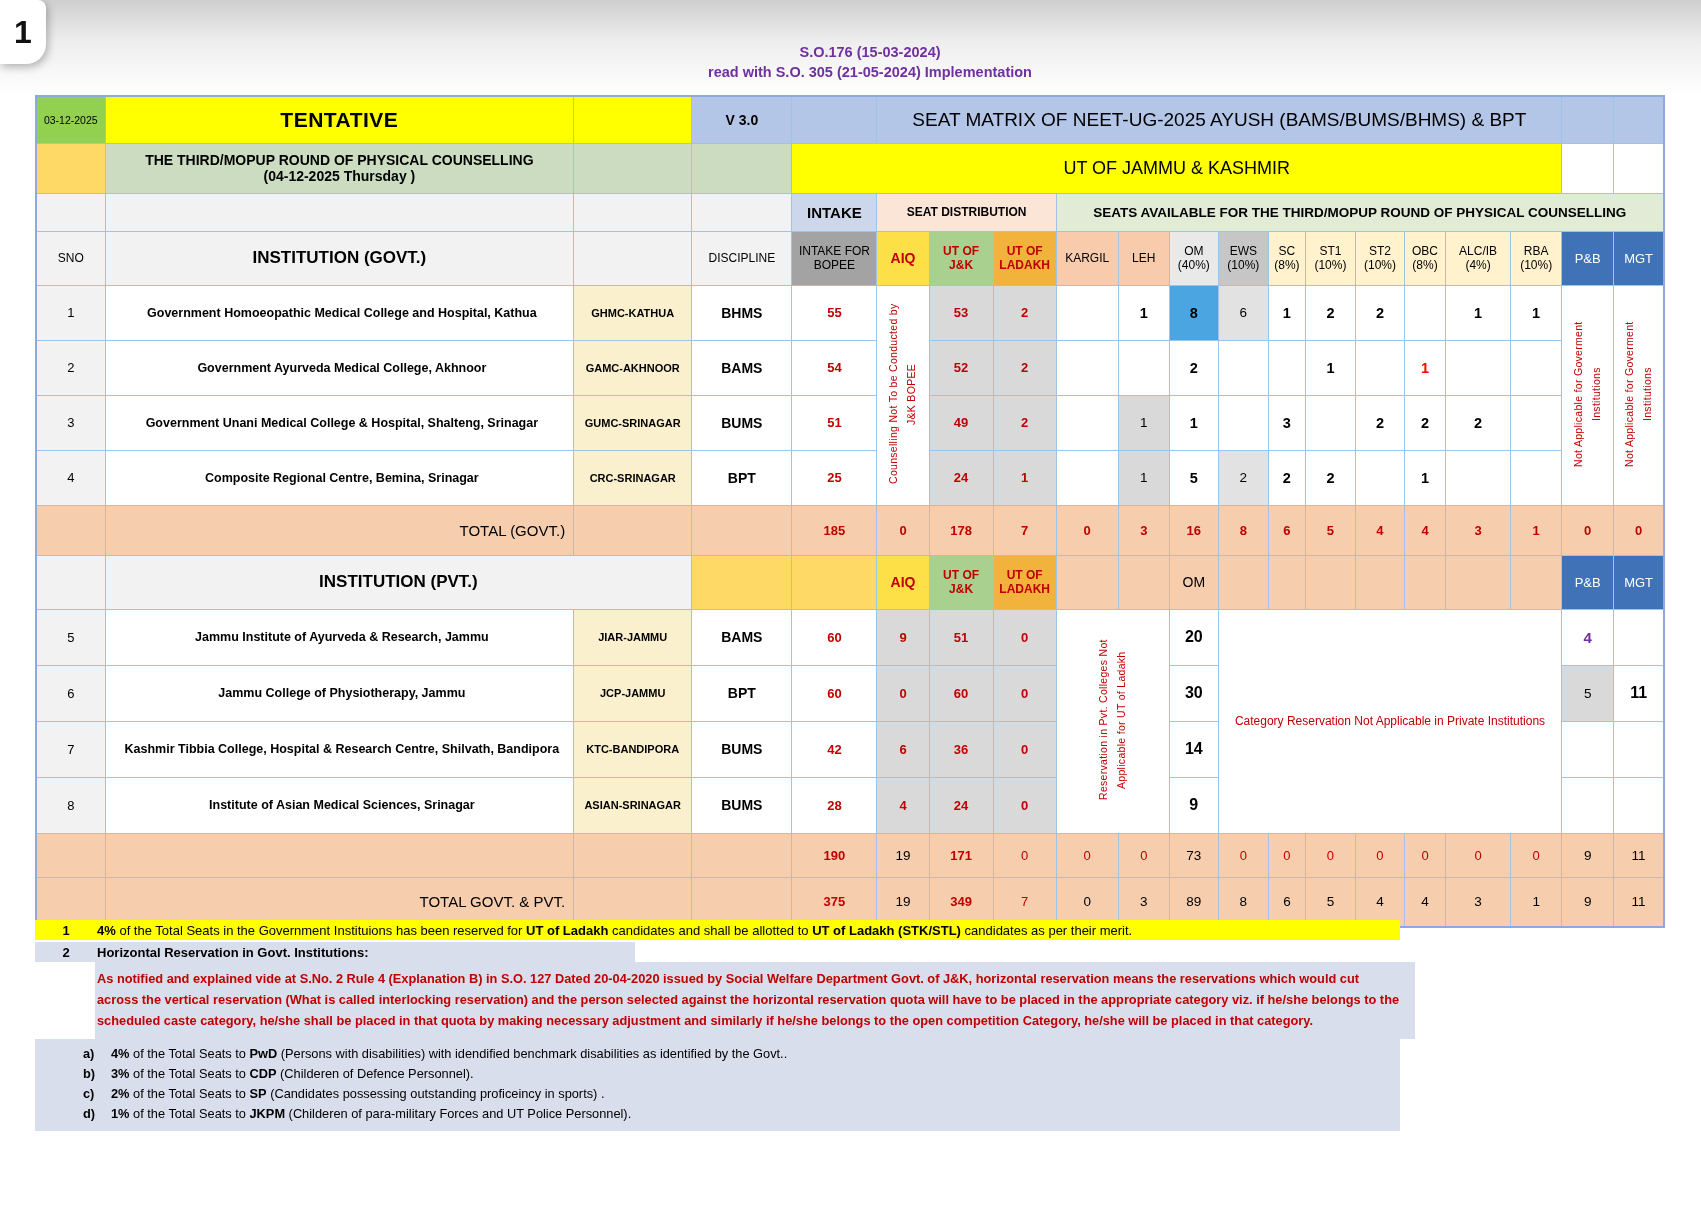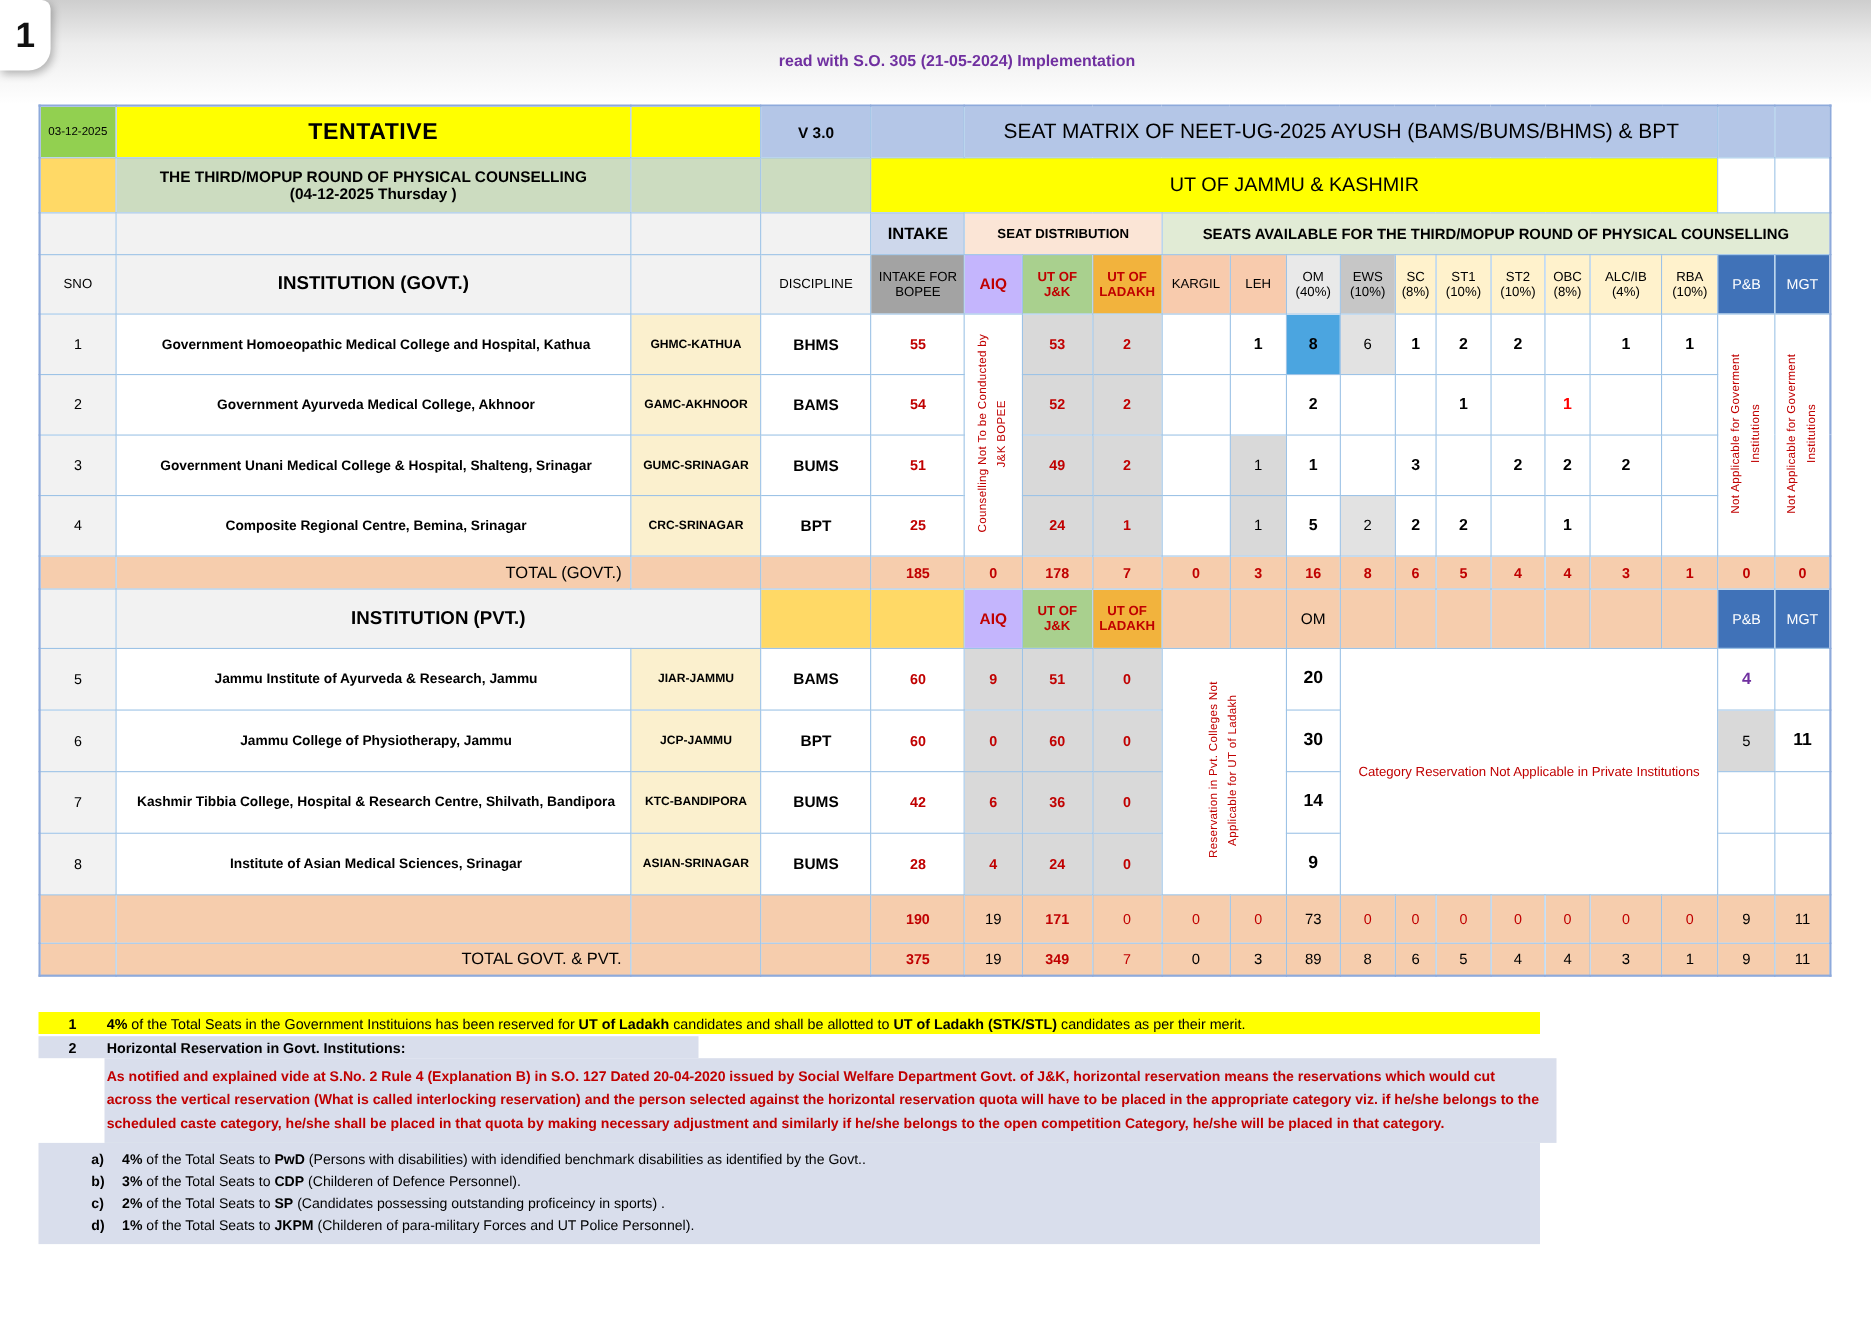--- a/index.html
+++ b/index.html
@@ -25,21 +25,21 @@
   .g5 { background:#F2F2F2; }
   .cream { background:#FBF0CE; }
   .hcream { background:#FFF2CC; }
   .peach { background:#F8CBAD; }
   .tpeach { background:#F6CDAD; }
   .gray { background:#D9D9D9; }
   .lgray { background:#E2E2E2; }
   .omh { background:#E9E9E9; }
   .ewsh { background:#C6C6C6; }
   .bluhl { background:#4BA5E0; }
-  .aiqb { background:#c4b5fd; }
+  .aiqb { background:#fde047; }
   .jkg { background:#A9D08E; }
   .lado { background:#F2B33D; }
   .pbm { background:#4072B8; color:#fff; }
   .tblue { background:#B4C6E7; }
   .gold { background:#FFD966; }
   .yel { background:#FFFF00; }
   .sage { background:#CCDCC0; }
   .pgreen { background:#E1EBD5; }
   .iblue { background:#CDD7EB; }
 
@@ -56,21 +56,21 @@
   .f15 { font-size:15px; }
   .f17 { font-size:17px; font-weight:bold; }
   .f19 { font-size:19px; }
   .f21 { font-size:21px; font-weight:bold; letter-spacing:.5px; }
   .name { font-size:12.5px; font-weight:bold; }
   .num { font-size:14.5px; font-weight:bold; }
   .numn { font-size:13.5px; }
 
   
   .hA td{ height:47px; } .hB td{ height:50px; } .hC td{ height:38px; } .hD td{ height:54px; }
-  .hR td{ height:55px; } .hT td{ height:30px; } .hP td{ height:56px; } .hV td{ height:44px; }
+  .hR td{ height:55px; } .hT td{ height:50px; } .hP td{ height:56px; } .hV td{ height:44px; }
 
   
   .vcell { background:#fff; }
   .vcell .vt { display:inline-block; writing-mode:vertical-rl; transform:rotate(180deg);
                color:#C00000; font-size:10.5px; line-height:1.7; letter-spacing:.3px; }
   .vt.h200 { height:200px; }
   .vt.h190 { height:190px; }
   .catnote { color:#C00000; font-size:12px; line-height:1.7; background:#fff; }
   .catnote .inner { max-width:340px; margin:0 auto; }
 
@@ -89,20 +89,21 @@
   .nitem { display:flex; padding:2.5px 0; font-size:12.8px; }
   .inum { margin-left:48px; width:28px; font-weight:bold; flex:none; }
 </style>
 </head>
 <body>
 
 <div class="topband"></div>
 <div class="page-badge">1</div>
 
 <div class="sohead">
+  <div class="l1">S.O.176 (15-03-2024)</div>
   <div class="l2">read with S.O. 305 (21-05-2024) Implementation</div>
 </div>
 
 <table class="matrix">
   <colgroup>
     <col style="width:69px">
       <col style="width:468px">
       <col style="width:118px">
       <col style="width:100px">
     <col style="width:85px">

